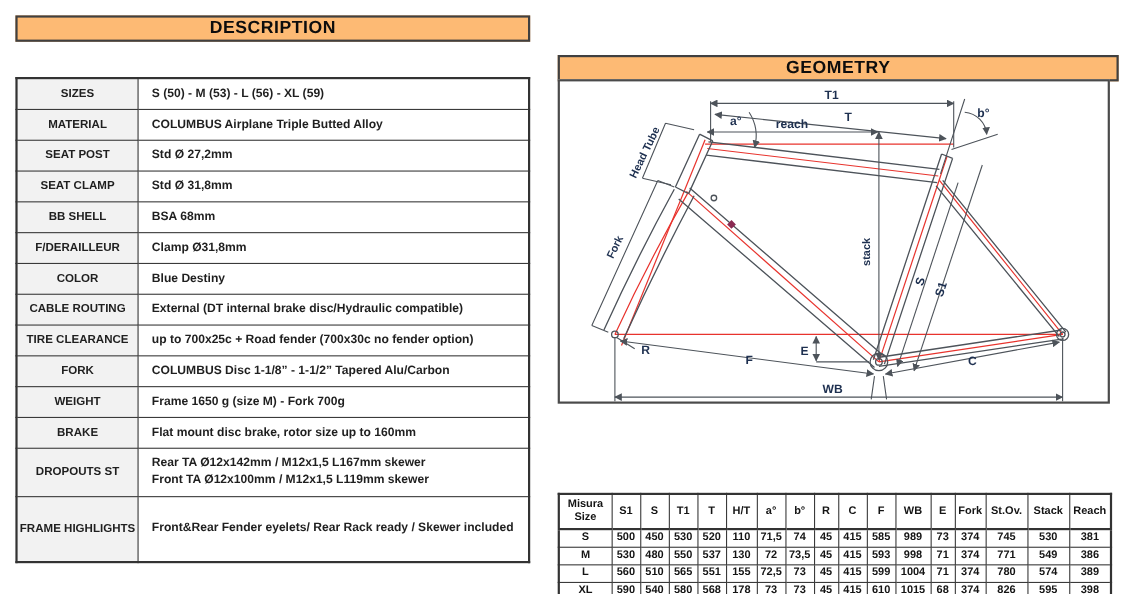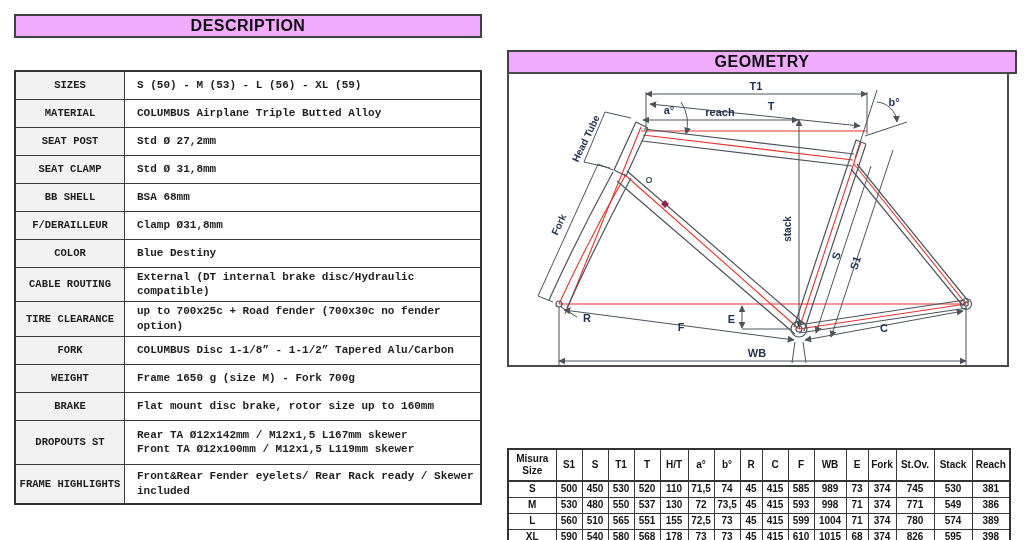--- a/index.html
+++ b/index.html
@@ -1,45 +1,45 @@
 <!DOCTYPE html>
 <html><head>
 <meta charset="utf-8">
 <style>
   html,body{margin:0;padding:0;}
   body{
     width:1024px;height:540px;background:#ffffff;position:relative;
     font-family:"Liberation Sans", sans-serif;color:#1f1f1f;overflow:hidden;
   }
   .hdr-box{
-    position:absolute;top:14px;height:24px;background:#f0abfc;
+    position:absolute;top:14px;height:24px;background:#fdba74;
     border:2px solid #404040;box-sizing:border-box;
     display:flex;align-items:center;justify-content:center;
     font-weight:bold;font-size:16px;color:#0d0d0d;letter-spacing:.5px;
   }
   #desc-hdr{left:14px;width:468px;}
   #geo-hdr{left:507px;width:510px;margin-top:36px;}
 
   
   .desc-table{
     position:absolute;left:14px;top:70px;width:468px;
     border-collapse:collapse;border:2px solid #333;
   }
   .desc-table td{
     border:1.4px solid #3a3a3a;font-size:11px;font-weight:bold;color:#1f1f1f;
-    white-space:pre-line;line-height:1.35;padding:2px 4px;font-family:Liberation Mono, monospace;
+    white-space:pre-line;line-height:1.35;padding:2px 4px;
   }
   .desc-table td:first-child{
     background:#f2f2f2;text-align:center;width:104px;white-space:nowrap;
     font-size:10.5px;padding:2px 2px;
   }
   .desc-table td:last-child{padding-left:12px;}
   .desc-table tr{height:28px;}
   .desc-table tr:nth-last-child(2){height:44px;}
-  .desc-table tr:last-child{height:40px;}
+  .desc-table tr:last-child{height:60px;}
 
   
   .geo-panel{
     position:absolute;left:507px;top:72px;width:502px;height:295px;
     border:2px solid #4a4a4a;box-sizing:border-box;background:#fff;
   }
 
   
   .geo-table{
     position:absolute;left:507px;top:432px;border-collapse:collapse;

